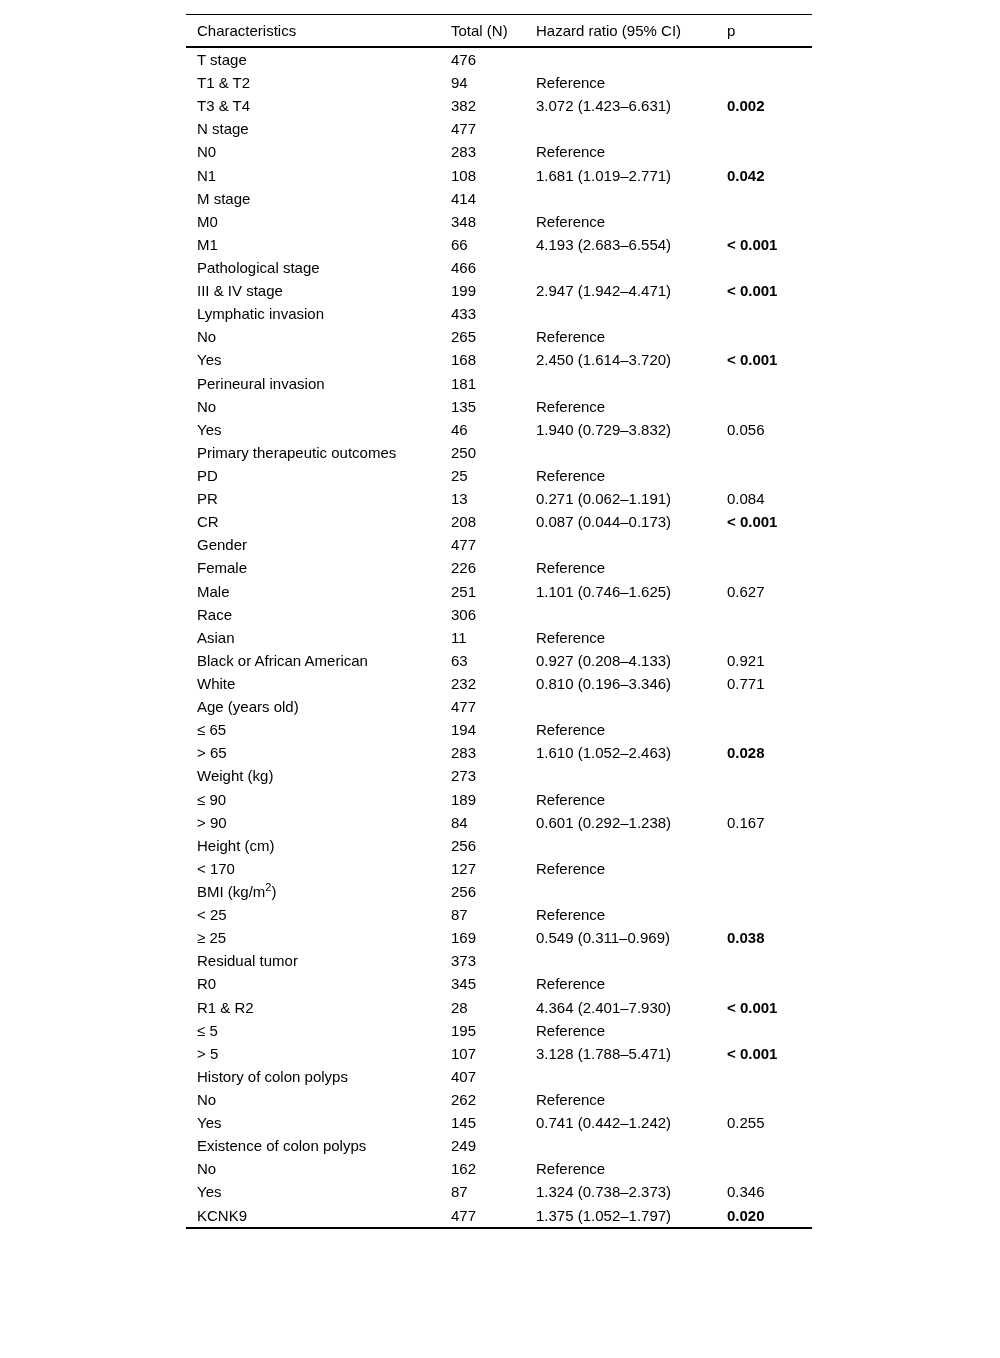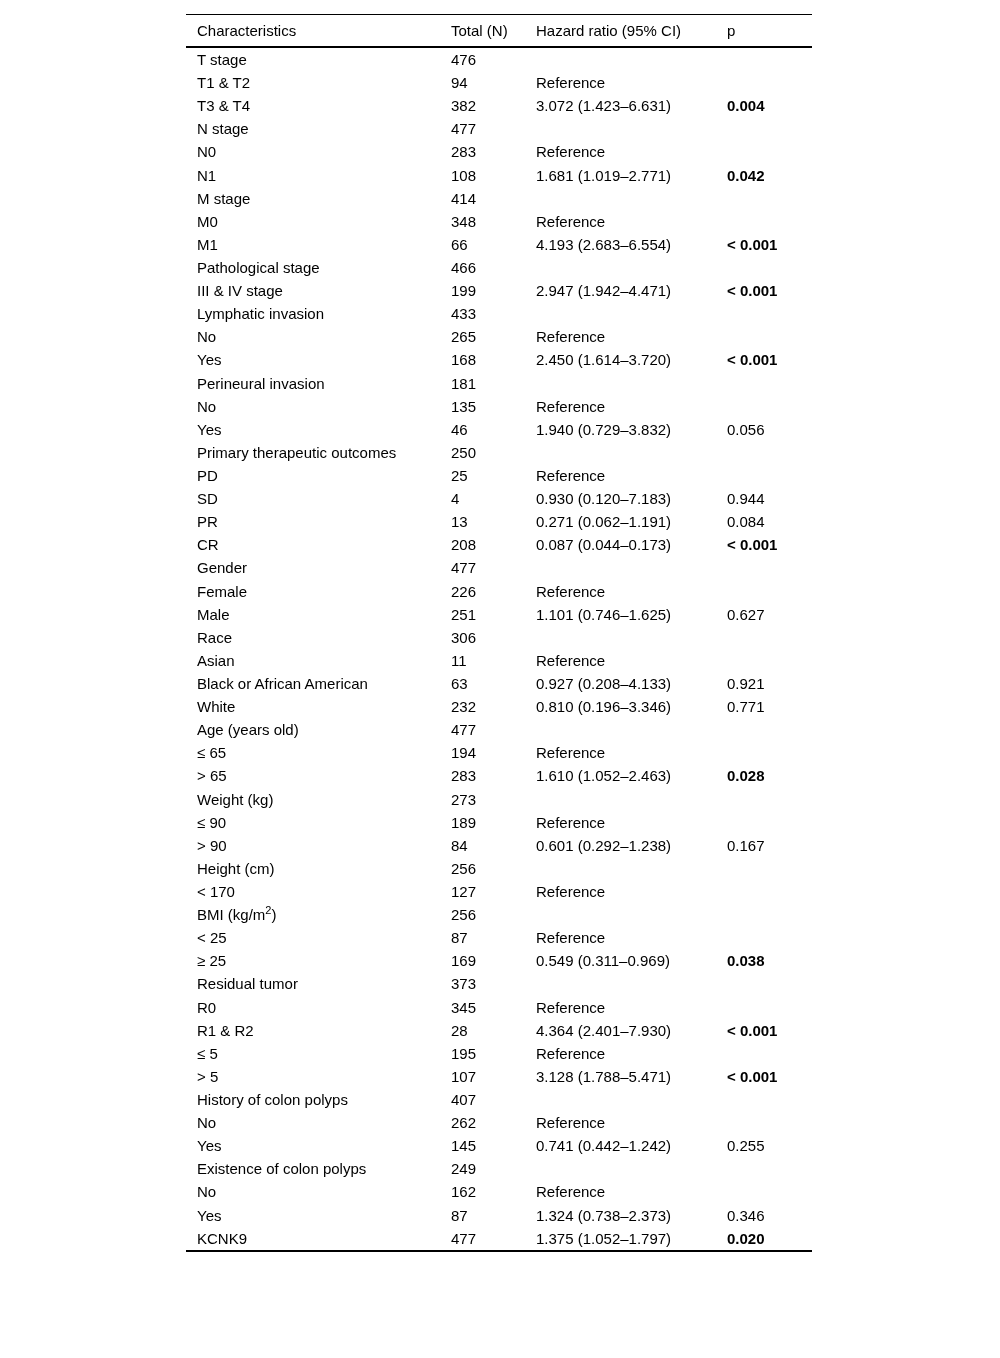--- a/index.html
+++ b/index.html
@@ -81,21 +81,21 @@
         <tr>
           <td class="first">T1 &amp; T2</td>
           <td>94</td>
           <td>Reference</td>
           <td></td>
         </tr>
         <tr>
           <td class="first">T3 &amp; T4</td>
           <td>382</td>
           <td>3.072 (1.423–6.631)</td>
-          <td class="bold">0.004</td>
+          <td class="bold">0.002</td>
         </tr>
         <tr>
           <td class="first">N stage</td>
           <td>477</td>
           <td></td>
           <td></td>
         </tr>
         <tr>
           <td class="first">N0</td>
           <td>283</td>
@@ -178,26 +178,20 @@
           <td class="first">Primary therapeutic outcomes</td>
           <td>250</td>
           <td></td>
           <td></td>
         </tr>
         <tr>
           <td class="first">PD</td>
           <td>25</td>
           <td>Reference</td>
           <td></td>
-        </tr>
-        <tr>
-          <td class="first">SD</td>
-          <td>4</td>
-          <td>0.930 (0.120–7.183)</td>
-          <td>0.944</td>
         </tr>
         <tr>
           <td class="first">PR</td>
           <td>13</td>
           <td>0.271 (0.062–1.191)</td>
           <td>0.084</td>
         </tr>
         <tr>
           <td class="first">CR</td>
           <td>208</td>

